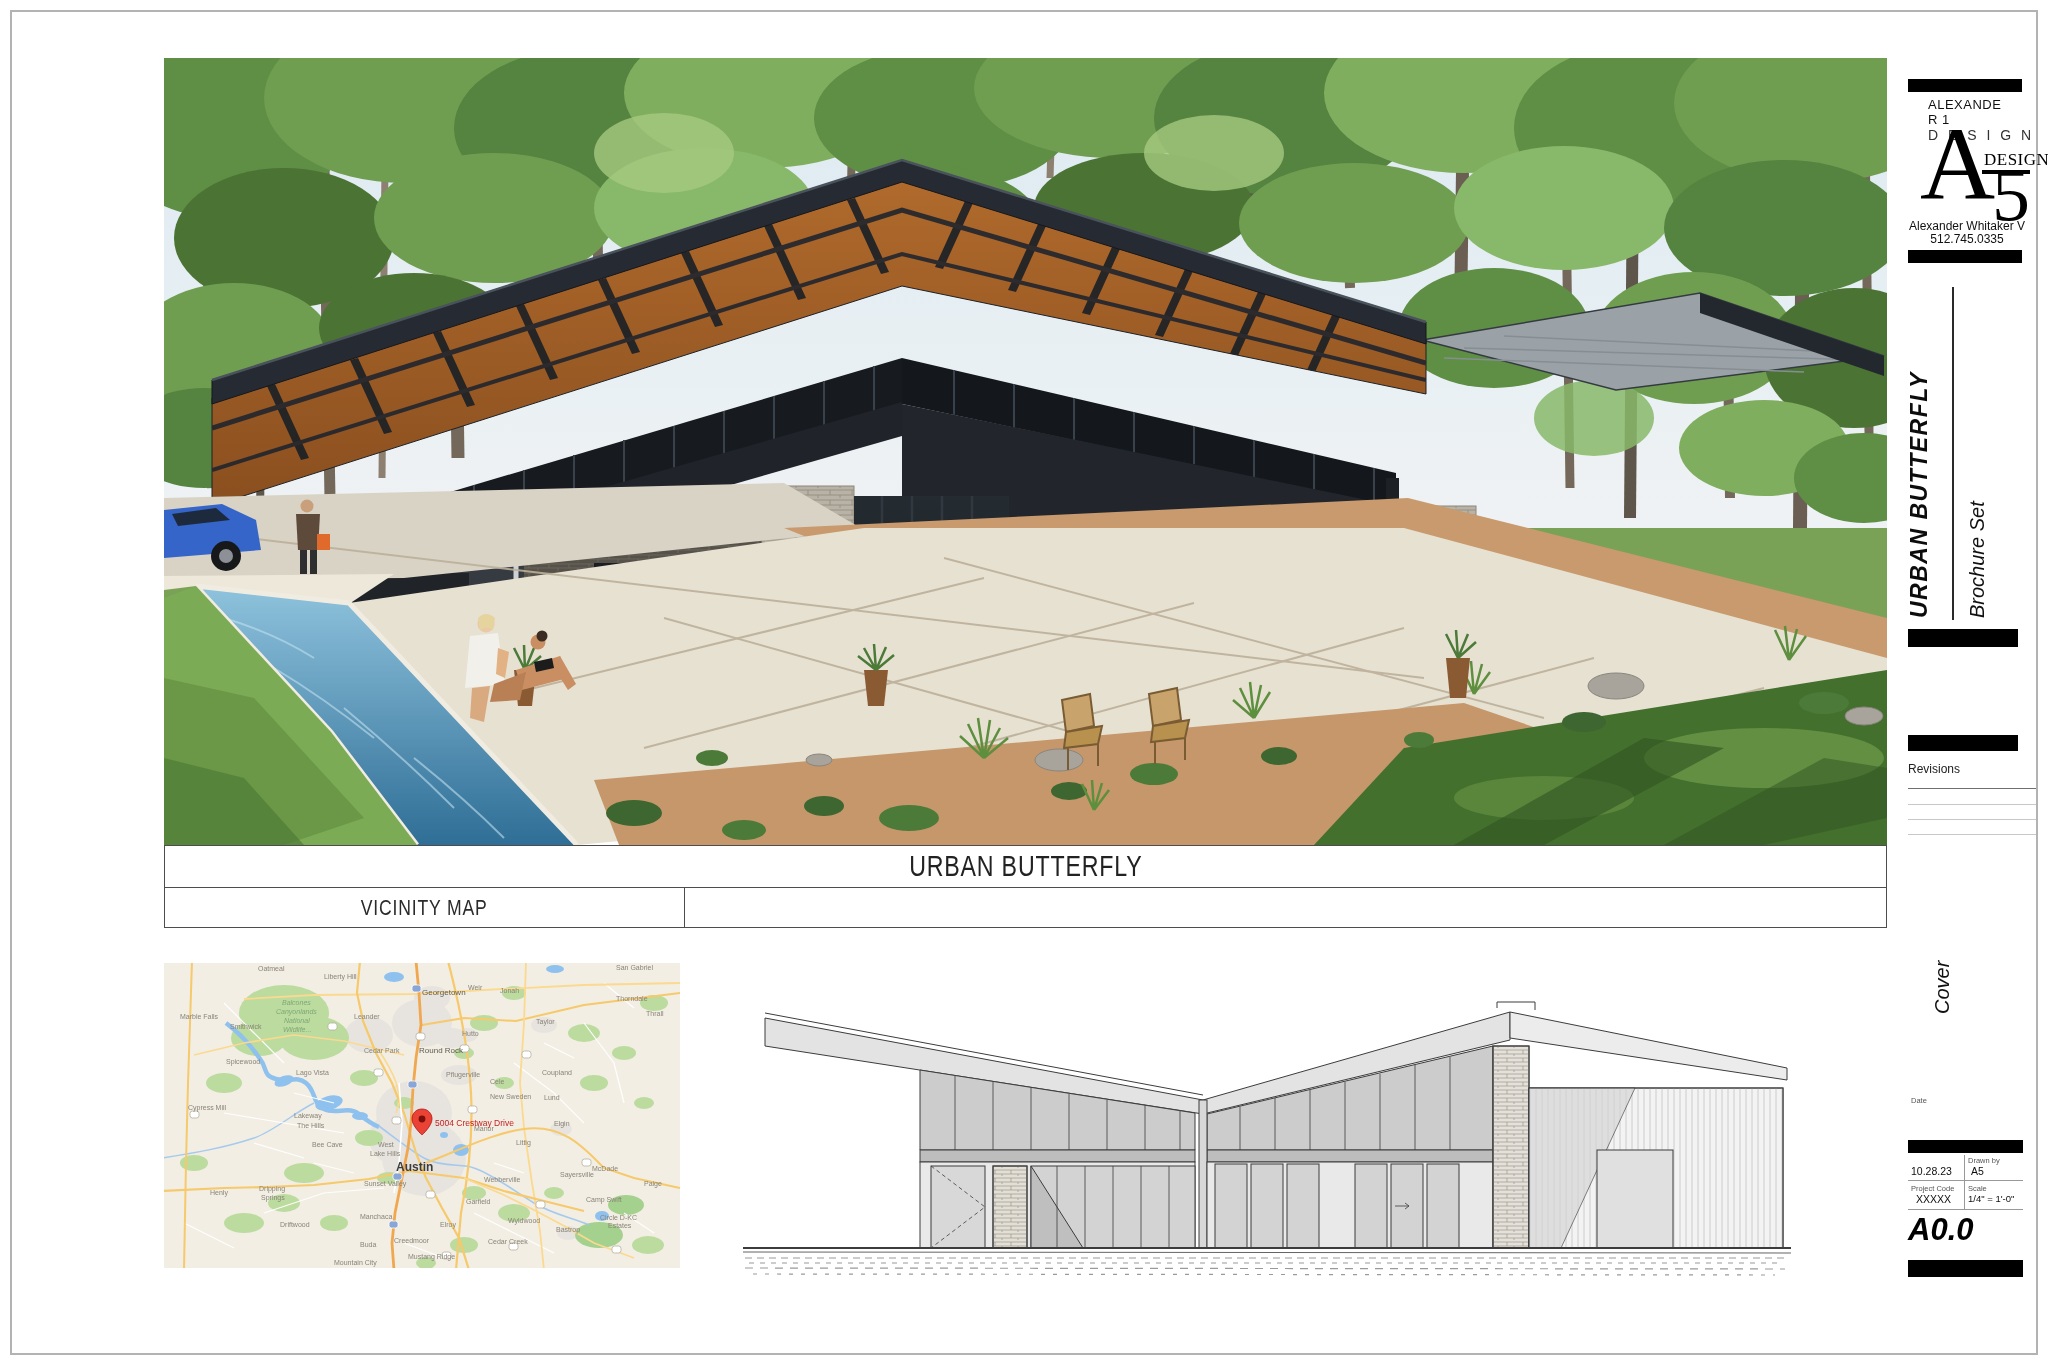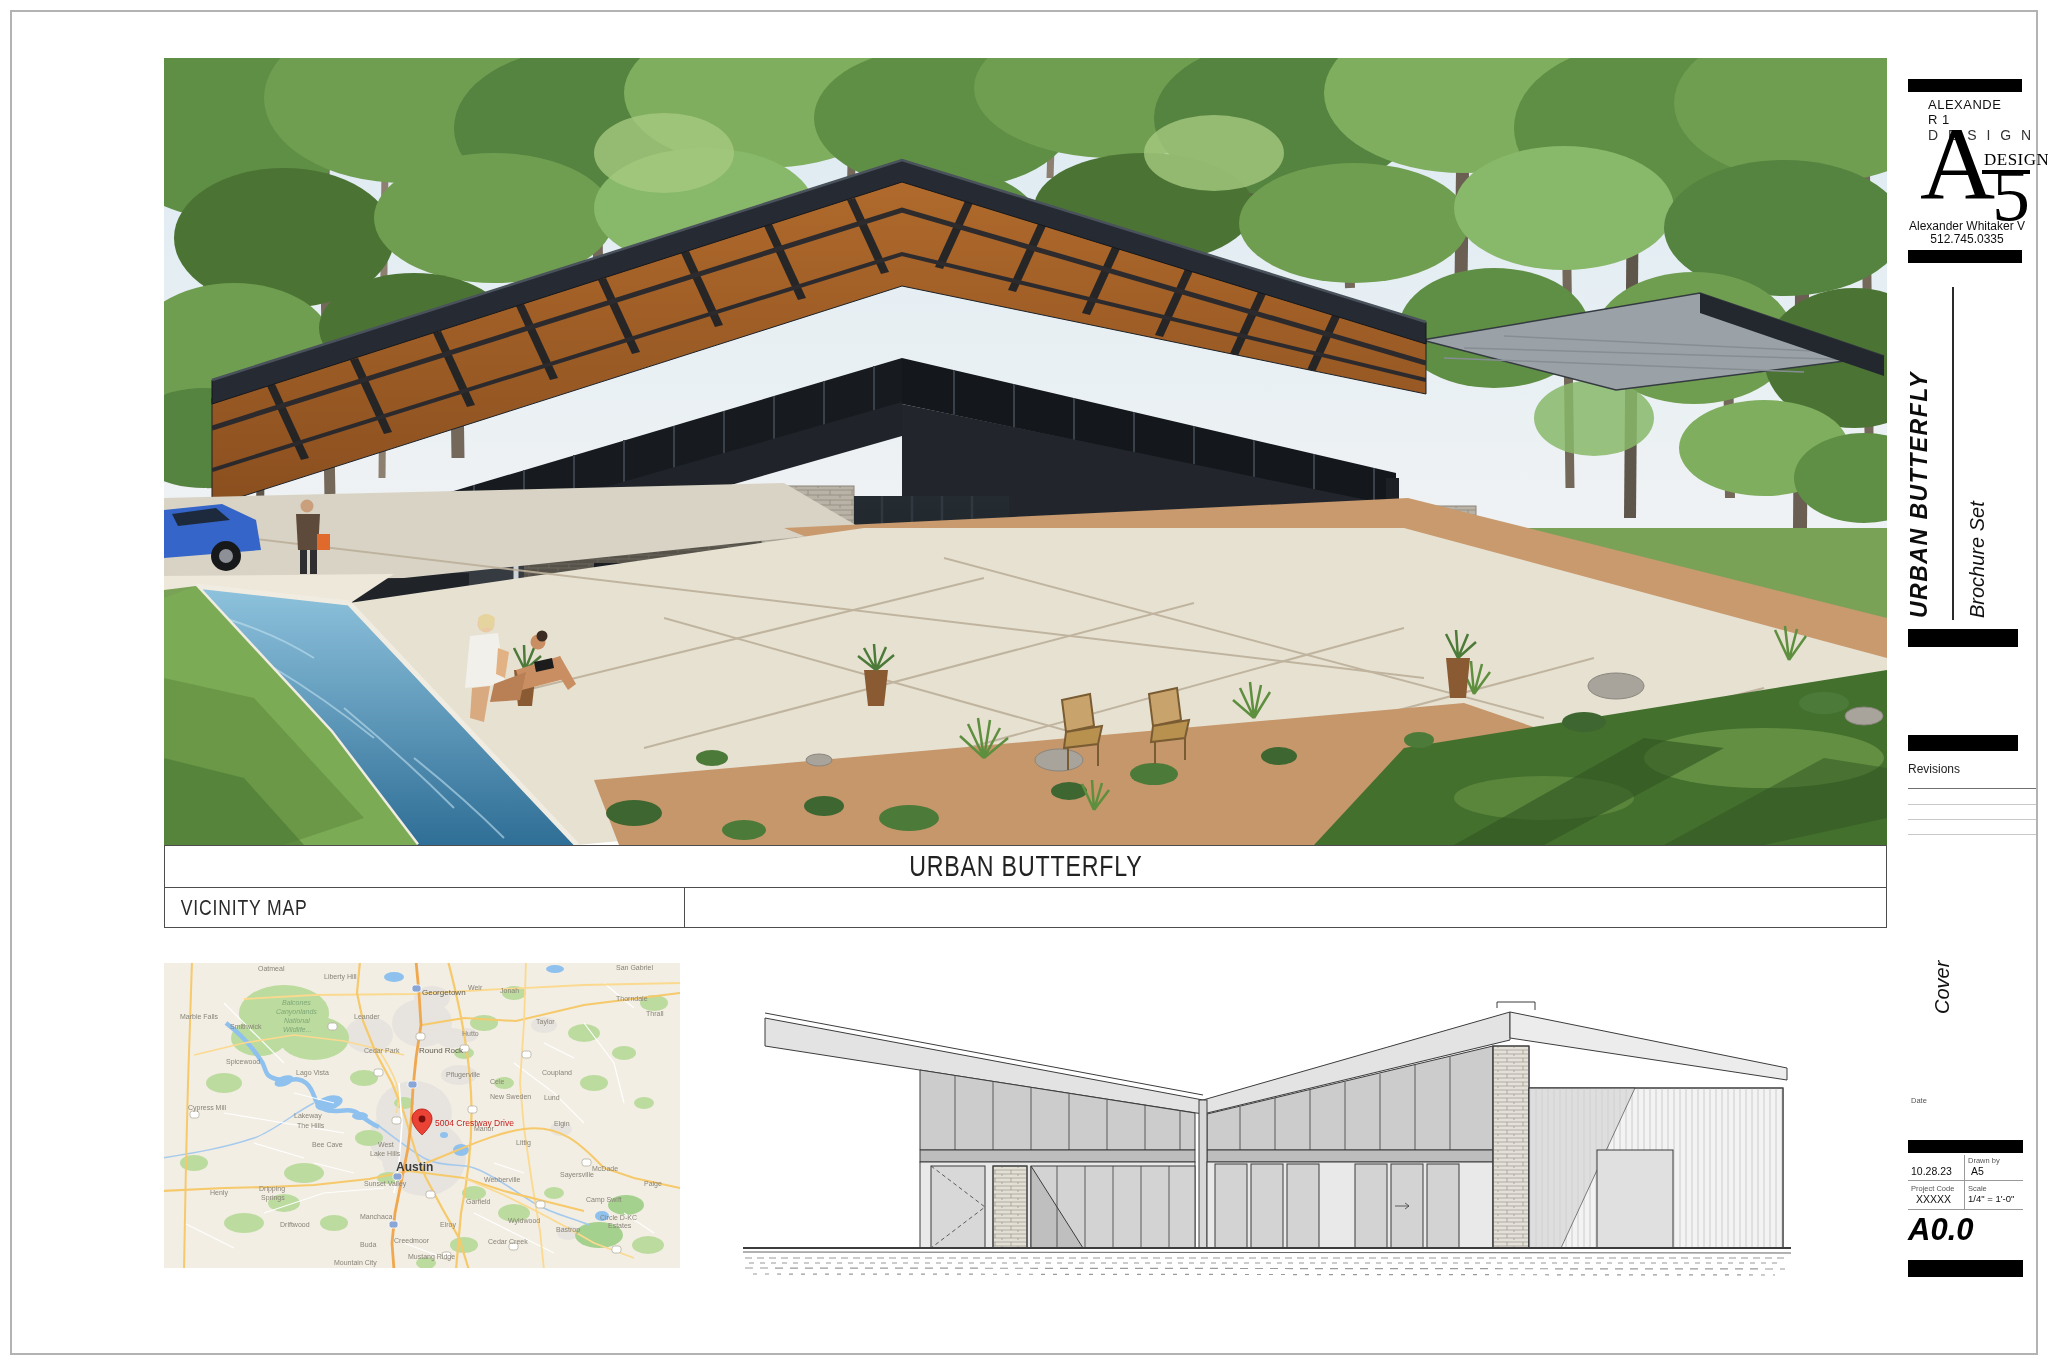--- a/index.html
+++ b/index.html
@@ -5,21 +5,21 @@
   html,body{margin:0;padding:0;background:#fff;}
   .page{position:relative;width:2048px;height:1365px;background:#ffffff;overflow:hidden;
         font-family:"Liberation Sans",sans-serif;color:#1c1c1c;}
   .abs{position:absolute;}
   .page-border{left:10px;top:10px;width:2024px;height:1341px;border:2px solid #b3b3b3;}
   
   .title-table{left:164px;top:845px;width:1723px;height:83px;border:1.5px solid #4d4d4d;box-sizing:border-box;}
   .tt-row1{position:absolute;left:0;top:0;width:100%;height:42px;border-bottom:1.5px solid #4d4d4d;box-sizing:border-box;
            display:flex;align-items:center;justify-content:center;}
   .tt-row2{position:absolute;left:0;top:42px;width:100%;height:39px;display:flex;}
-  .tt-cell{height:100%;display:flex;align-items:center;box-sizing:border-box;}
+  .tt-cell{height:100%;display:flex;align-items:center;justify-content:center;box-sizing:border-box;}
   .tt-c1{width:520px;border-right:1.5px solid #4d4d4d;}
   .tt-c2{width:648px;border-right:1.5px solid #4d4d4d;}
   .tt-c3{flex:1;}
   .cond{display:inline-block;transform:scaleX(.8);letter-spacing:1px;white-space:nowrap;}
   .tt-title{font-size:29px;color:#222;}
   .tt-label{font-size:22px;color:#2a2a2a;}
   
   .bar{background:#000;}
   .firm-name{left:1928px;top:97px;font-size:13px;line-height:15px;letter-spacing:.5px;color:#111;}
   .firm-sub{left:1928px;top:127px;font-size:14px;letter-spacing:3px;color:#333;}

